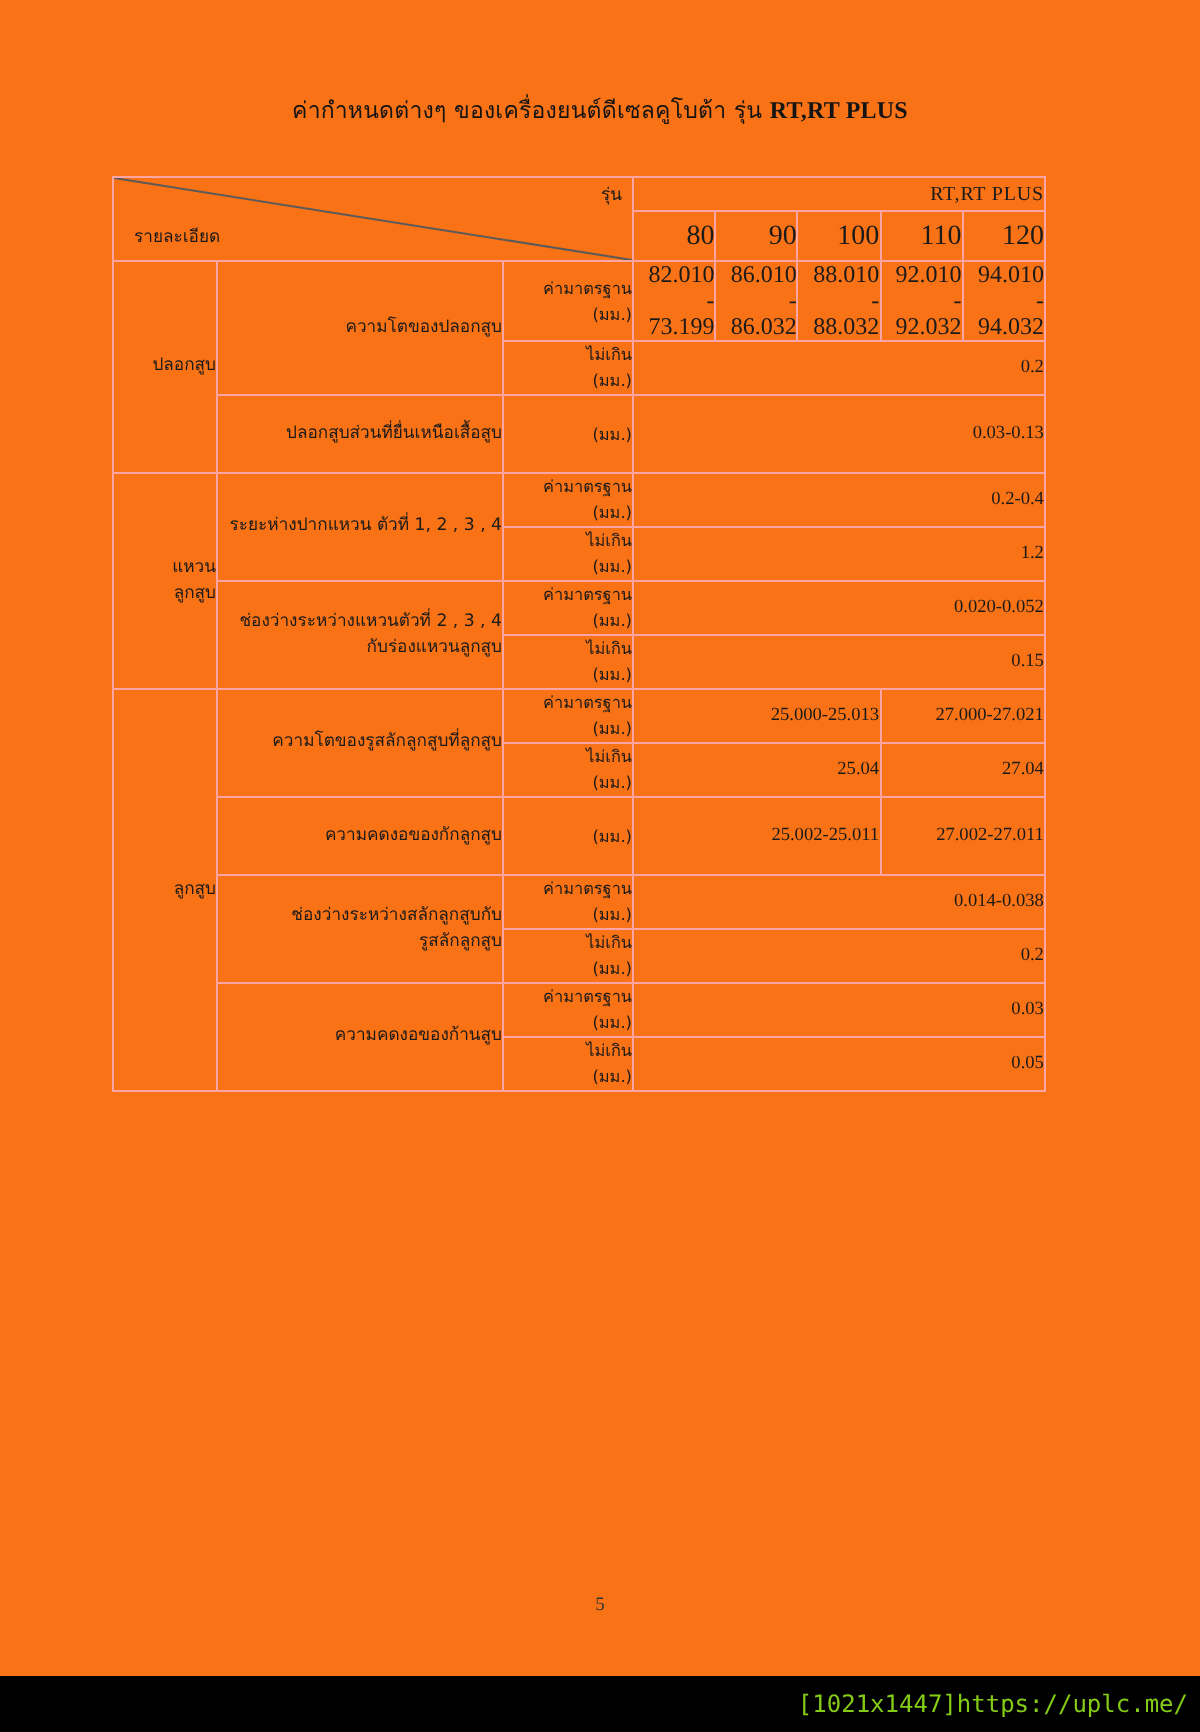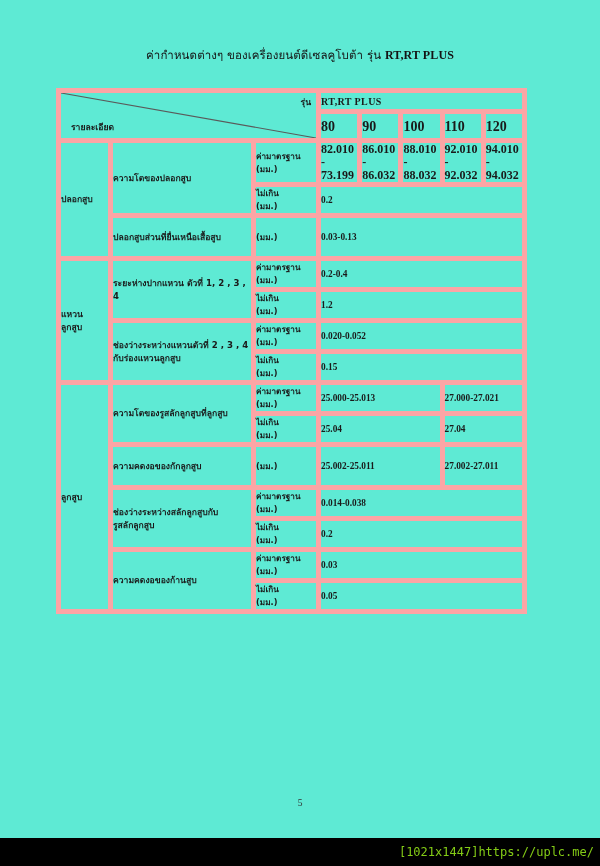--- a/index.html
+++ b/index.html
@@ -15,21 +15,21 @@
     font-family: "DejaVu Sans", "Liberation Sans", sans-serif;
     color: #000000;
     overflow: hidden;
   }
 
   .page {
     position: absolute;
     left: 0; top: 0;
     width: 600px;
     height: 838px;
-    background: #5eead4;
+    background: #f97316;
   }
 
   
   .doc-title {
     position: absolute;
     left: 0; top: 47px;
     width: 600px;
     text-align: center;
     font-size: 11.5px;
     line-height: 16px;
@@ -45,25 +45,25 @@
     position: absolute;
     left: 56px;
     top: 88px;
     width: 466px;
     border-collapse: collapse;
     table-layout: fixed;
     font-size: 8.4px;
     color: #1a1a1a;
   }
   .spec-table td, .spec-table th {
-    border: 5px solid #fca5a5;
+    border: 1px solid #fca5a5;
     padding: 0;
     vertical-align: middle;
-    font-weight: bold;
-    text-align: left;
+    font-weight: normal;
+    text-align: right;
     line-height: 13px;
   }
 
   
   .corner {
     position: relative;
     height: 41px;
     padding: 0;
   }
   .corner .diag {

